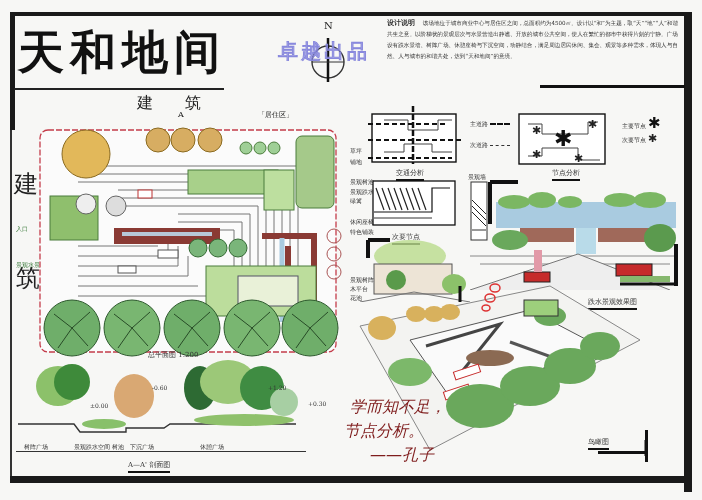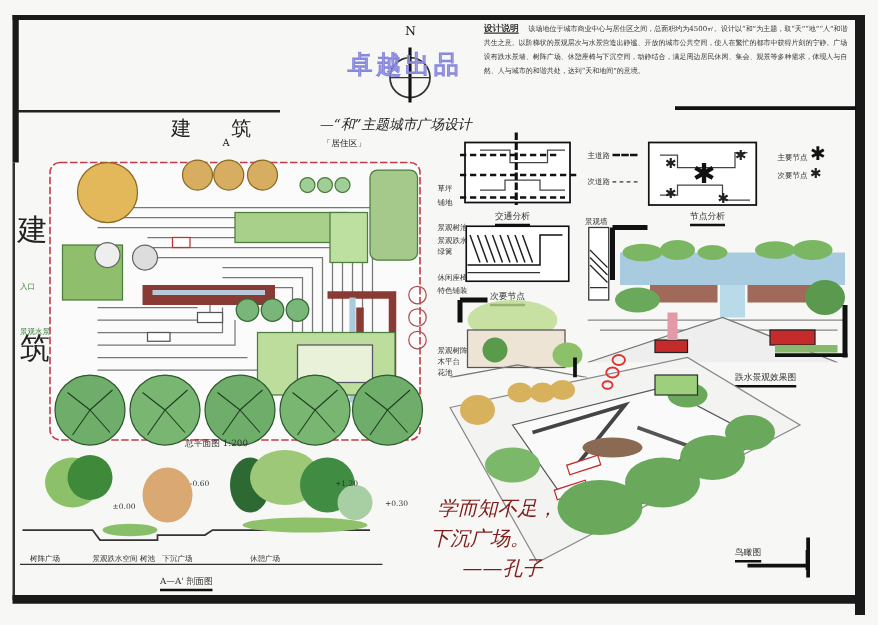--- a/index.html
+++ b/index.html
@@ -11,48 +11,48 @@
   .frame-bottom{position:absolute;left:10px;top:476px;width:682px;height:7px;background:#1a1a1a;}
   .frame-left2{position:absolute;left:10px;top:130px;width:2px;height:350px;background:#333;}
   .title{position:absolute;left:18px;top:22px;font-size:46px;font-weight:bold;letter-spacing:6px;color:#111;font-family:"DejaVu Serif",serif;}
   .title-rule{position:absolute;left:14px;top:88px;width:210px;height:2px;background:#222;}
   .watermark{position:absolute;left:278px;top:38px;font-size:20px;color:rgba(120,120,220,0.55);-webkit-text-stroke:1px #8888dd;letter-spacing:3px;font-family:"DejaVu Sans",sans-serif;}
   .subtitle{position:absolute;left:256px;top:92px;font-size:11px;color:#222;font-style:italic;}
   .hand{position:absolute;color:#222;font-family:"DejaVu Serif",serif;}
   .lbl{position:absolute;font-size:7px;color:#333;}
   .lbl-ul{border-bottom:2px solid #111;padding-bottom:1px;}
   .design-note{position:absolute;left:387px;top:17px;width:296px;height:72px;font-size:5.6px;line-height:11px;color:#333;overflow:hidden;}
-  .note-head{font-weight:bold;text-decoration:underline;font-size:7px;margin-right:6px;}
+  .note-head{font-weight:bold;font-size:7px;margin-right:6px;}
   .note-rule{position:absolute;left:540px;top:85px;width:145px;height:3px;background:#111;}
   svg{position:absolute;}
   .legend{position:absolute;font-size:6px;color:#333;}
   .quote{position:absolute;left:350px;top:395px;font-size:16px;color:#7f1d1d;line-height:24px;font-style:italic;}
 </style>
 </head>
 <body>
 
 <div class="sheet">
 
   <div class="frame-top"></div>
   <div class="frame-left"></div>
   <div class="frame-left2"></div>
   <div class="frame-right"></div>
   <div class="frame-bottom"></div>
 
+  <div class="title">天和地间</div>
   <div class="title-rule"></div>
 
   <svg style="left:308px;top:24px" width="40" height="60" viewBox="0 0 40 60">
     <circle cx="20" cy="38" r="16" fill="none" stroke="#333" stroke-width="1.4"></circle>
     <line x1="20" y1="14" x2="20" y2="58" stroke="#111" stroke-width="2.5"></line>
     <line x1="4" y1="38" x2="36" y2="38" stroke="#333" stroke-width="1"></line>
   </svg>
   <div class="hand" style="left:324px;top:20px;font-size:10px;">N</div>
 
   <div class="watermark">卓越出品</div>
-  <div class="subtitle">—“和”主题城市广场设计</div>
 
   <div class="design-note">
     <span class="note-head">设计说明</span>
     <span>该场地位于城市商业中心与居住区之间，总面积约为4500㎡。设计以“和”为主题，取“天”“地”“人”和谐共生之意。以阶梯状的景观层次与水景营造出静谧、开放的城市公共空间，使人在繁忙的都市中获得片刻的宁静。广场设有跌水景墙、树阵广场、休憩座椅与下沉空间，动静结合，满足周边居民休闲、集会、观景等多种需求，体现人与自然、人与城市的和谐共处，达到“天和地间”的意境。</span>
   </div>
   <div class="note-rule"></div>
 
   <div class="hand" style="left:137px;top:93px;font-size:16px;">建　　筑</div>
   <div class="hand" style="left:258px;top:110px;font-size:7px;">「居住区」</div>
   <div class="hand" style="left:14px;top:168px;font-size:24px;">建</div>
@@ -294,17 +294,17 @@
   <div class="legend" style="left:130px;top:443px;">下沉广场</div>
   <div class="legend" style="left:200px;top:443px;">休憩广场</div>
   <div class="legend" style="left:90px;top:402px;">±0.00</div>
   <div class="legend" style="left:152px;top:384px;">-0.60</div>
   <div class="legend" style="left:268px;top:384px;">+1.20</div>
   <div class="legend" style="left:308px;top:400px;">+0.30</div>
   <div class="lbl lbl-ul" style="left:128px;top:460px;">A—A' 剖面图</div>
 
   <div class="quote">
     <div>学而知不足，</div>
-    <div style="margin-left:-6px;">下沉广场。</div>
+    <div style="margin-left:-6px;">节点分析。</div>
     <div style="margin-left:20px;">——孔子</div>
   </div>
 
 </div>
 
 </body></html>

